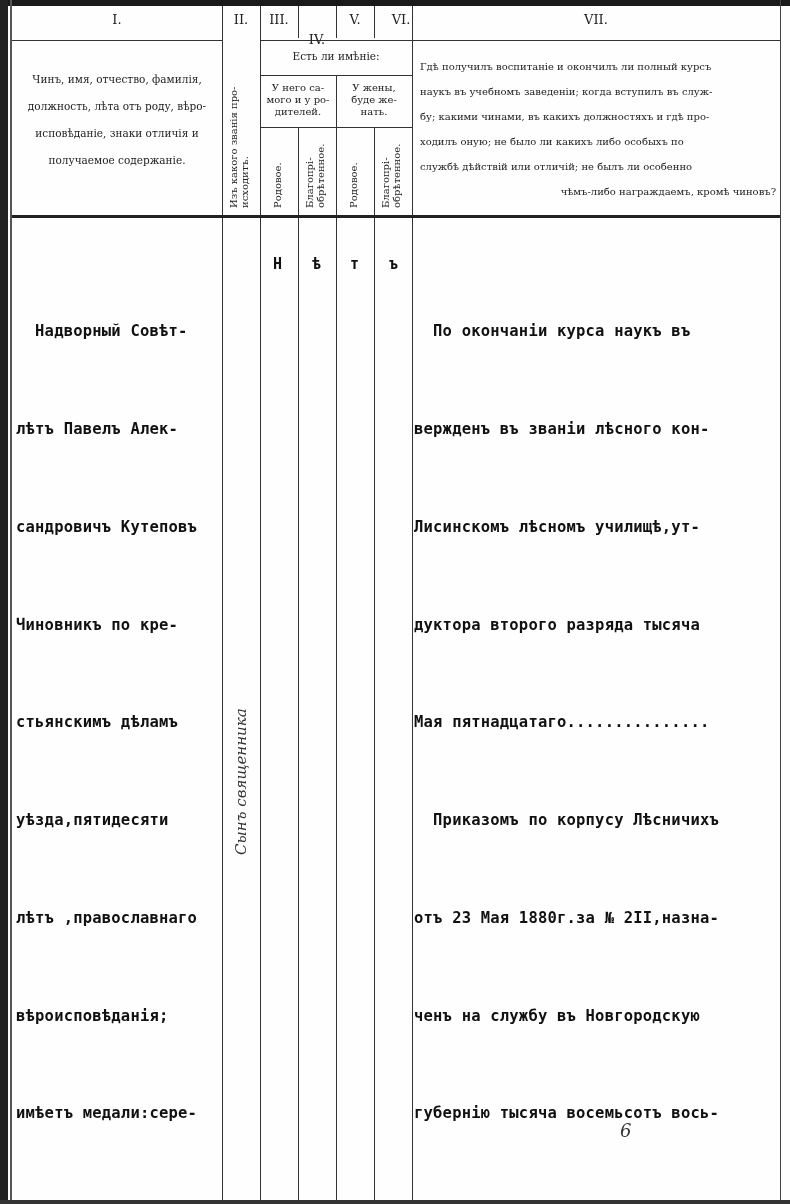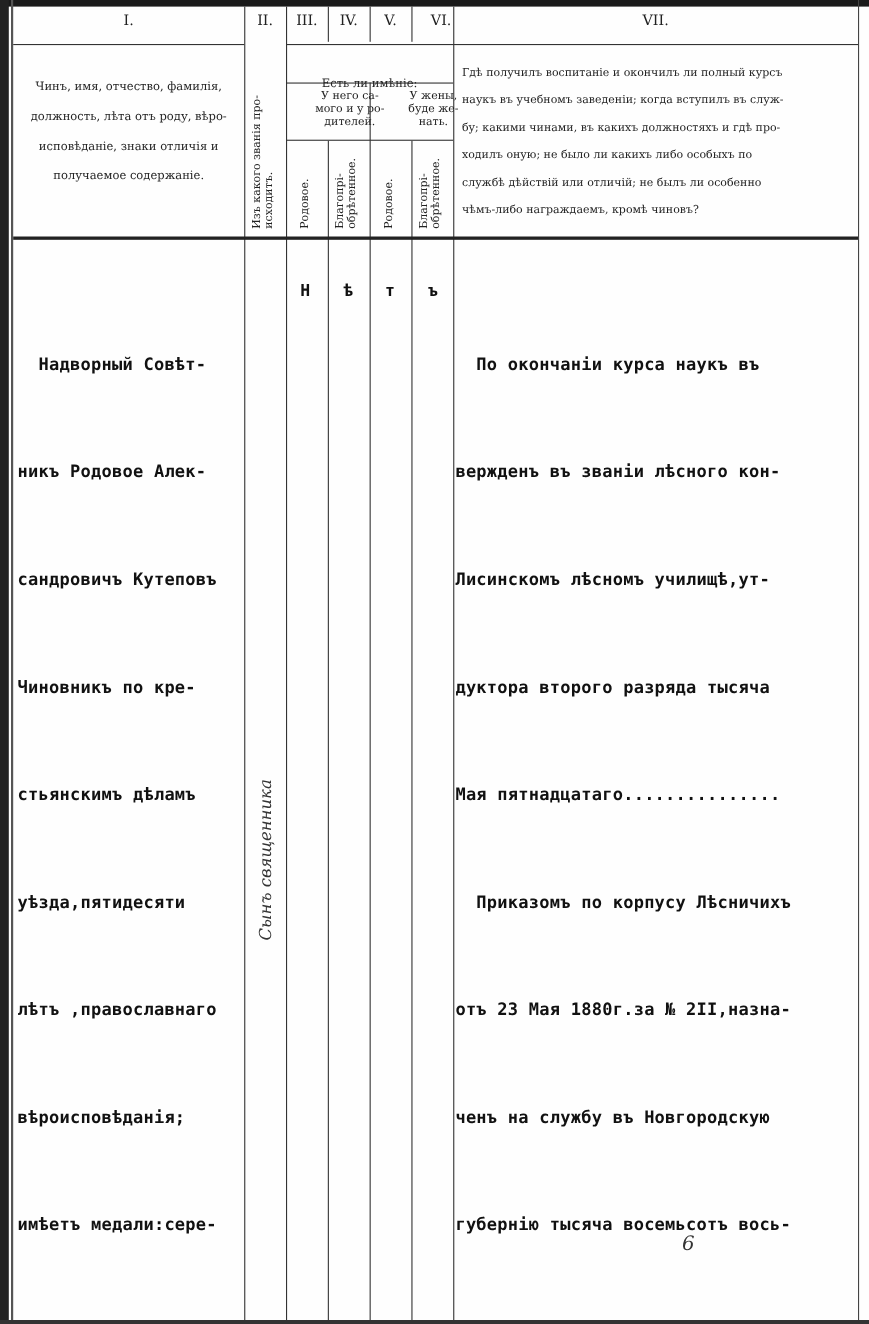--- a/index.html
+++ b/index.html
@@ -9,21 +9,21 @@
     .frame-left { position: absolute; left: 0; top: 0; width: 8px; height: 1204px; background: #222; }
     .frame-left2 { position: absolute; left: 10px; top: 0; width: 2px; height: 1204px; background: #555; }
     .frame-right { position: absolute; left: 780px; top: 0; width: 1px; height: 1204px; background: #444; }
     .frame-bottom { position: absolute; left: 0; top: 1200px; width: 790px; height: 4px; background: #333; }
     .vline { position: absolute; width: 1px; background: #333; }
     .hline { position: absolute; height: 1px; background: #333; }
     .thick { height: 3px; background: #222; }
     .hdr { position: absolute; font-family: "DejaVu Serif", serif; color: #222; text-align: center; }
     .roman { font-size: 13px; top: 12px; }
     .hdr-text { font-size: 10.5px; line-height: 27px; }
-    .hdr-small { font-size: 10px; line-height: 12px; padding-left: 20px; }
+    .hdr-small { font-size: 10px; line-height: 12px; }
     .vert { position: absolute; font-family: "DejaVu Serif", serif; font-size: 10px; line-height: 11px; color: #222;
             transform: rotate(-90deg); transform-origin: left top; white-space: nowrap; }
     .typed { position: absolute; font-family: "DejaVu Sans Mono", monospace; font-size: 15.5px; color: #111;
              font-weight: bold; white-space: pre; letter-spacing: 0.2px; }
     .col1 { left: 16px; width: 206px; }
     .col7 { left: 414px; width: 366px; }
     .mark { position: absolute; font-family: "DejaVu Sans Mono", monospace; font-size: 15px; font-weight: bold; color: #111; }
     .hand { position: absolute; font-family: "DejaVu Serif", serif; font-style: italic; font-size: 15px; color: #333;
             transform: rotate(-90deg); transform-origin: left top; white-space: nowrap; }
     .hand-six { position: absolute; font-family: "DejaVu Serif", serif; font-style: italic; font-size: 18px; color: #333; }
@@ -50,38 +50,38 @@
 
   <div class="hline" style="left:12px;top:40px;width:210px;"></div>
   <div class="hline" style="left:260px;top:40px;width:520px;"></div>
   <div class="hline" style="left:260px;top:75px;width:152px;"></div>
   <div class="hline" style="left:260px;top:127px;width:152px;"></div>
   <div class="hline thick" style="left:12px;top:215px;width:768px;"></div>
 
   <div class="hdr roman" style="left:12px;width:210px;">I.</div>
   <div class="hdr roman" style="left:222px;width:38px;">II.</div>
   <div class="hdr roman" style="left:260px;width:38px;">III.</div>
-  <div class="hdr roman" style="left:298px;width:38px;">IV.</div>
+  <div class="hdr roman" style="left:298px;width:38px;margin-top:20px;">IV.</div>
   <div class="hdr roman" style="left:336px;width:38px;">V.</div>
   <div class="hdr roman" style="left:382px;width:38px;">VI.</div>
   <div class="hdr roman" style="left:412px;width:368px;">VII.</div>
 
   <div class="hdr hdr-text" style="left:12px;top:66px;width:210px;">
     <div>Чинъ, имя, отчество, фамилія,</div>
     <div>должность, лѣта отъ роду, вѣро-</div>
     <div>исповѣданіе, знаки отличія и</div>
     <div>получаемое содержаніе.</div>
   </div>
 
   <div class="vert" style="left:228px;top:208px;">
     <div>Изъ какого званія про-</div>
     <div>исходитъ.</div>
   </div>
 
-  <div class="hdr" style="left:260px;top:50px;width:152px;font-size:10.5px;margin-top:20px;">Есть ли имѣніе:</div>
+  <div class="hdr" style="left:260px;top:50px;width:152px;font-size:10.5px;">Есть ли имѣніе:</div>
   <div class="hdr hdr-small" style="left:260px;top:82px;width:76px;">
     <div>У него са-</div>
     <div>мого и у ро-</div>
     <div>дителей.</div>
   </div>
   <div class="hdr hdr-small" style="left:336px;top:82px;width:76px;">
     <div>У жены,</div>
     <div>буде же-</div>
     <div>нать.</div>
   </div>
@@ -96,26 +96,26 @@
     <div>Благопрі-</div>
     <div>обрѣтенное.</div>
   </div>
 
   <div class="hdr" style="left:420px;top:54px;width:356px;font-size:10px;line-height:25px;text-align:justify;">
     <div>Гдѣ получилъ воспитаніе и окончилъ ли полный курсъ</div>
     <div>наукъ въ учебномъ заведеніи; когда вступилъ въ служ-</div>
     <div>бу; какими чинами, въ какихъ должностяхъ и гдѣ про-</div>
     <div>ходилъ оную; не было ли какихъ либо особыхъ по</div>
     <div>службѣ дѣйствій или отличій; не былъ ли особенно</div>
-    <div style="text-align:left;">чѣмъ-либо награждаемъ, кромѣ чиновъ?</div>
+    <div style="text-align:right;">чѣмъ-либо награждаемъ, кромѣ чиновъ?</div>
   </div>
 
   <div class="typed col1" style="top:250px;line-height:32.6px;">
     <div>  Надворный Совѣт-</div>
-    <div>никъ Родовое Алек-</div>
+    <div>лѣтъ Павелъ Алек-</div>
     <div>сандровичъ Кутеповъ</div>
     <div>Чиновникъ по кре-</div>
     <div>стьянскимъ дѣламъ</div>
     <div>уѣзда,пятидесяти</div>
     <div>лѣтъ ,православнаго</div>
     <div>вѣроисповѣданія;</div>
     <div>имѣетъ медали:сере-</div>
     
     
     

